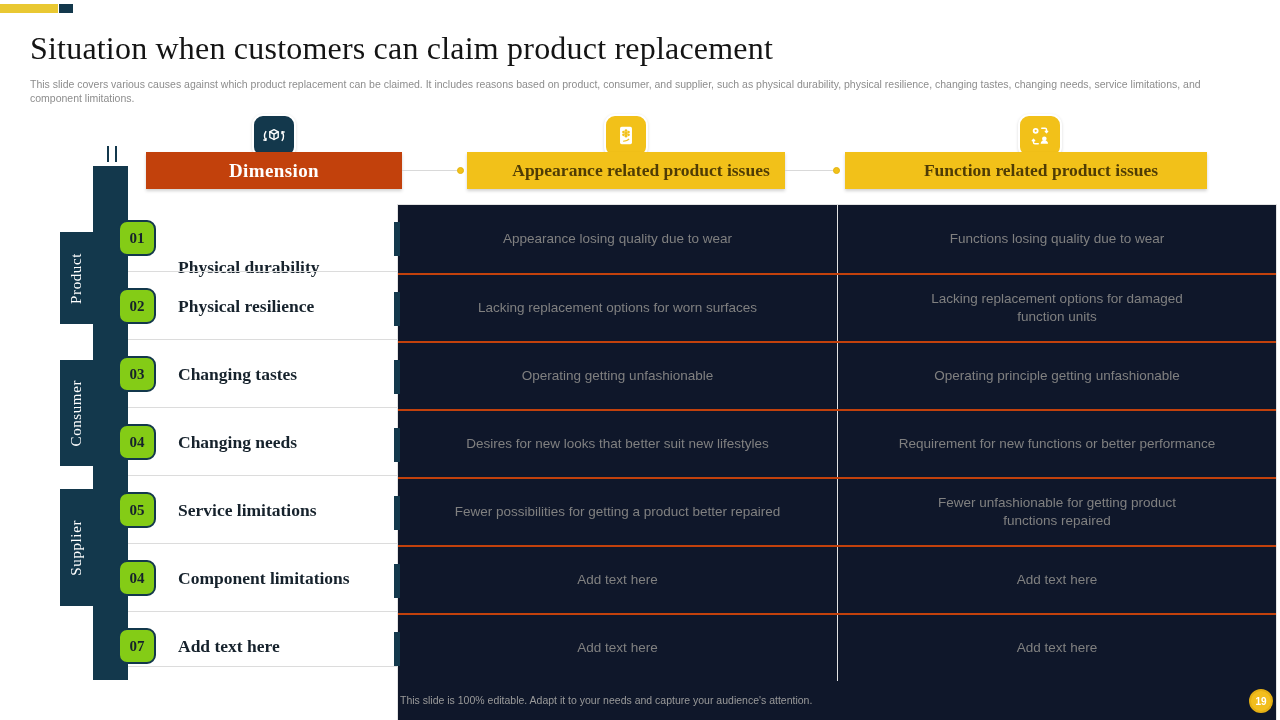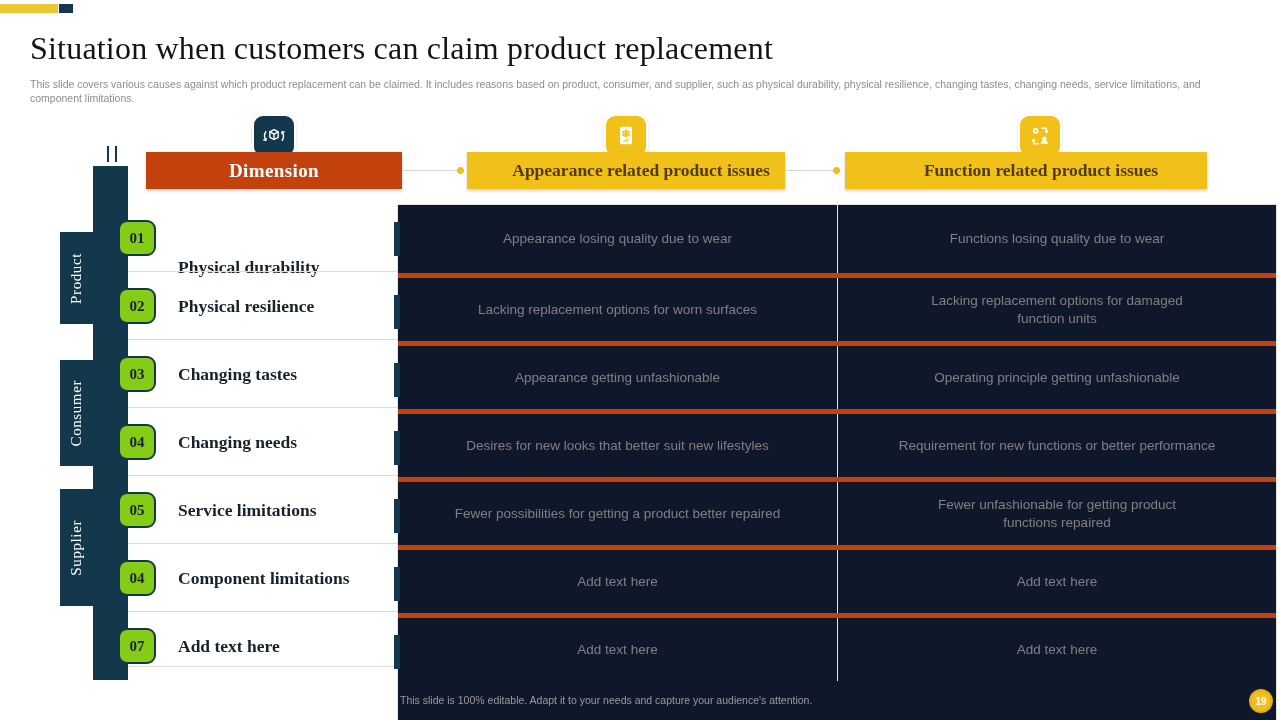--- a/index.html
+++ b/index.html
@@ -58,21 +58,21 @@
          border-radius:9px;box-sizing:border-box;display:flex;align-items:center;
          justify-content:center;font-family:"Liberation Serif",serif;font-weight:bold;
          font-size:15px;color:#16222C;}
   .dimlabel{left:178px;height:24px;line-height:24px;font-family:"Liberation Serif",serif;
             font-weight:bold;font-size:17.5px;color:#16222C;white-space:nowrap;}
   .lsep{left:128px;width:269px;height:1px;background:#dcdcdc;}
 
   
   .table{left:397px;top:204px;width:880px;height:540px;border:1px solid #e3e3e3;
          border-bottom:2px solid #EFE3AD;box-sizing:border-box;background:#0f172a;}
-  .trow{display:flex;height:68px;box-sizing:border-box;border-top:5px solid #c2410c;position:relative;}
+  .trow{display:flex;height:68px;box-sizing:border-box;border-top:2px solid #c2410c;position:relative;}
   .trow:first-child{border-top:none;}
   .tcell{width:439px;box-sizing:border-box;display:flex;align-items:center;justify-content:center;
          text-align:center;font-size:13.5px;color:#808080;padding:4px 30px;white-space:pre-line;line-height:18px;}
   .tcell.right{border-left:1px solid #e3e3e3;}
   .tab{position:absolute;left:-4px;top:17px;width:6px;height:34px;background:#13384C;}
 
   
   .footer{left:400px;top:694px;font-size:10.5px;color:#9a9a9a;}
   .pagenum{left:1249px;top:689px;width:24px;height:24px;border-radius:50%;
            background:#F2BE1E;border:2px solid #E4AF14;box-sizing:border-box;
@@ -186,21 +186,21 @@
     <div class="tcell right">Functions losing quality due to wear</div>
   </div>
   <div class="trow">
     <div class="tab"></div>
     <div class="tcell">Lacking replacement options for worn surfaces</div>
     <div class="tcell right">Lacking replacement options for damaged
 function units</div>
   </div>
   <div class="trow">
     <div class="tab"></div>
-    <div class="tcell">Appearance getting unfashionable</div>
+    <div class="tcell">Operating getting unfashionable</div>
     <div class="tcell right">Operating principle getting unfashionable</div>
   </div>
   <div class="trow">
     <div class="tab"></div>
     <div class="tcell">Desires for new looks that better suit new lifestyles</div>
     <div class="tcell right">Requirement for new functions or better performance</div>
   </div>
   <div class="trow">
     <div class="tab"></div>
     <div class="tcell">Fewer possibilities for getting a product better repaired</div>

